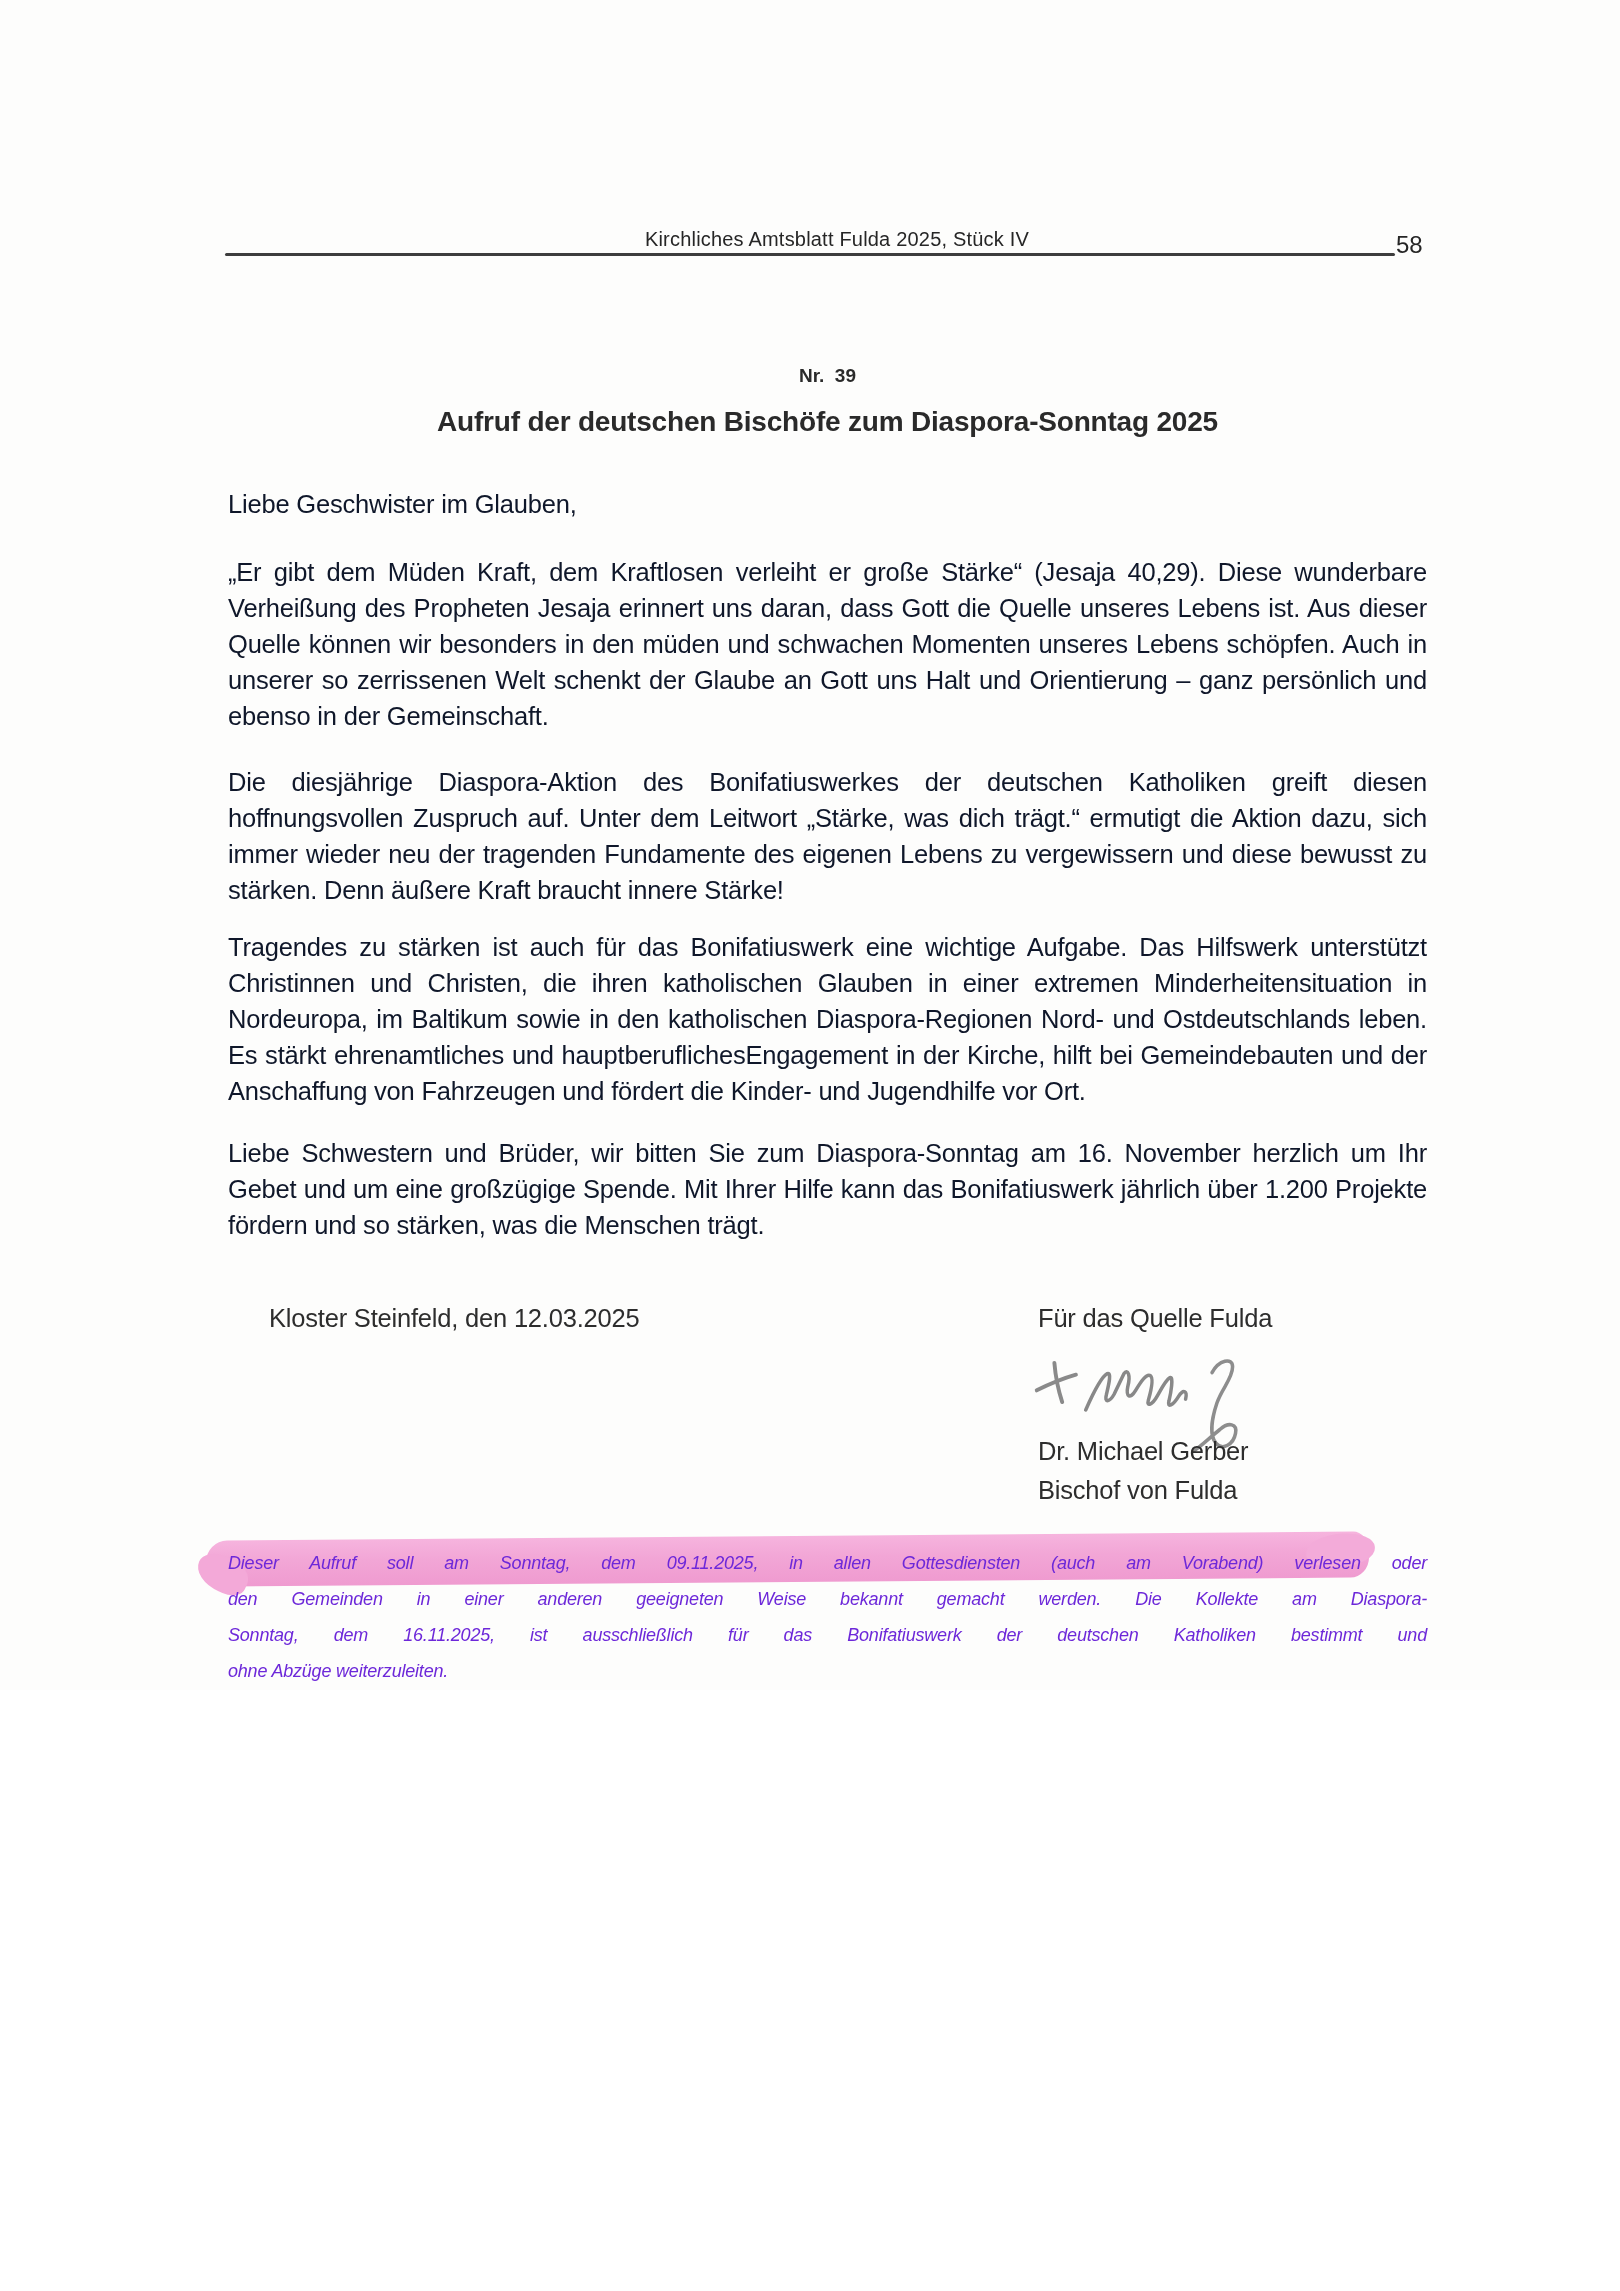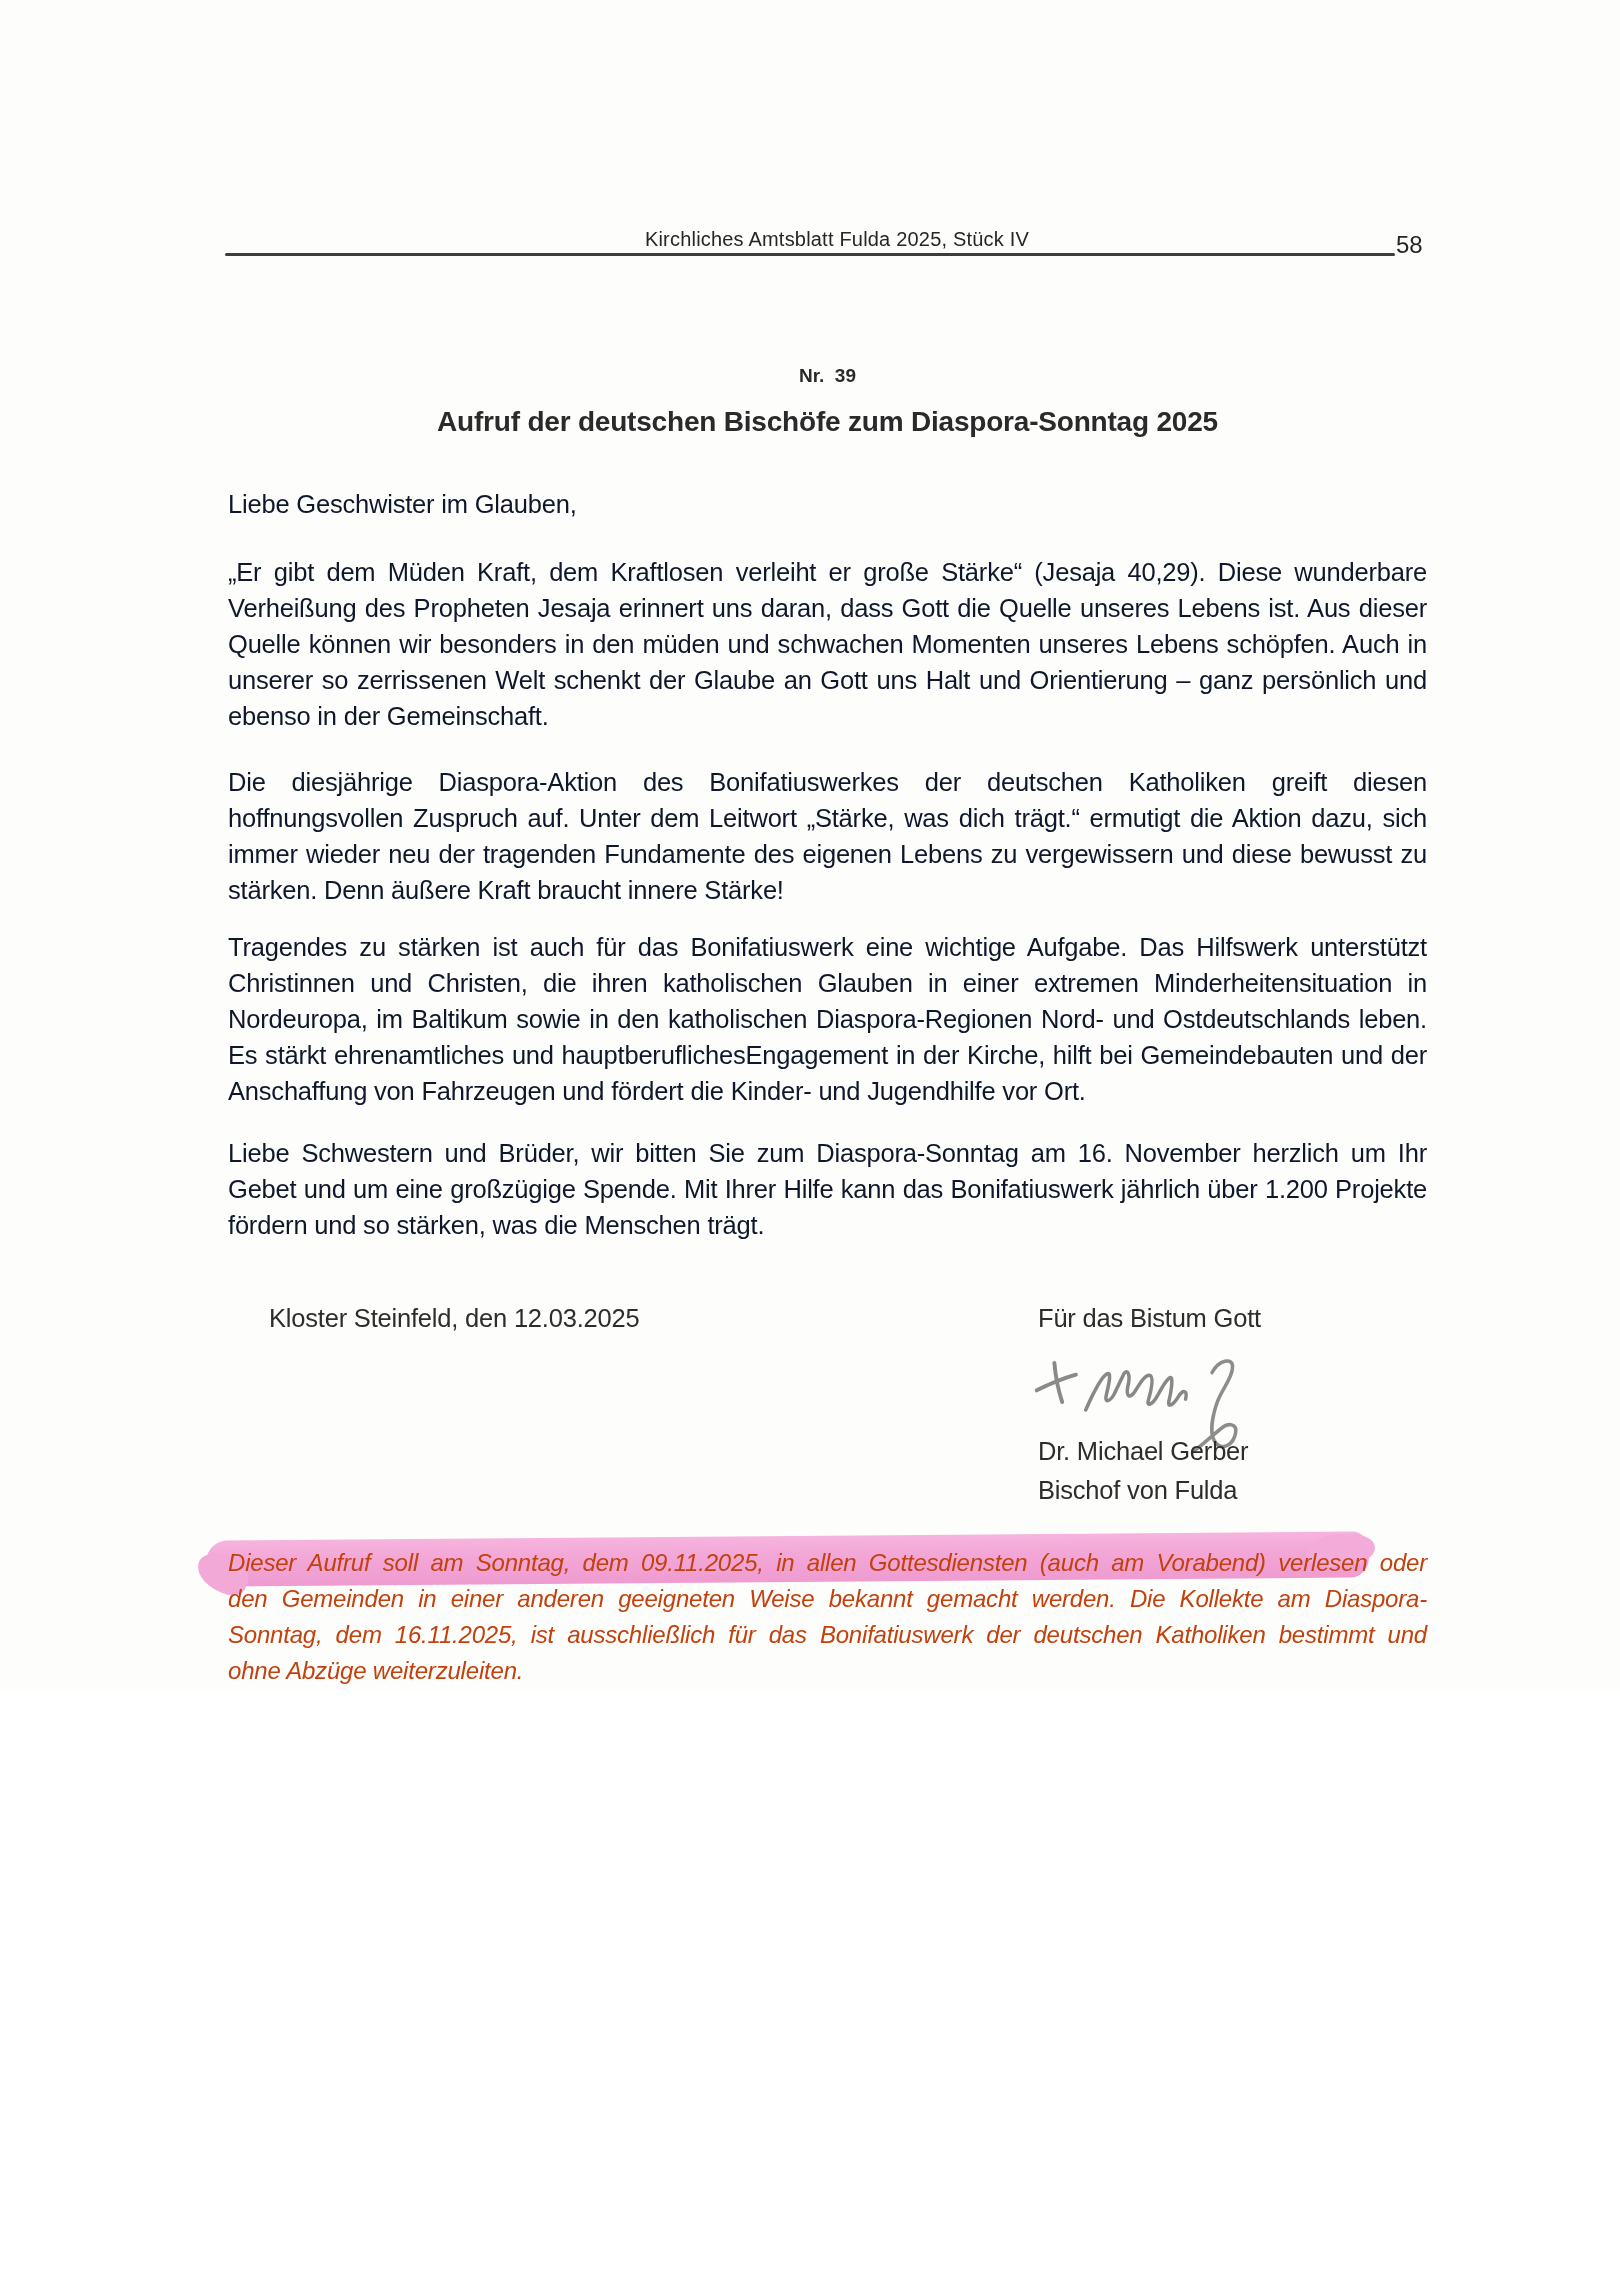--- a/index.html
+++ b/index.html
@@ -49,22 +49,22 @@
   .para-3 { top:929px; }
   .para-4 { top:1135px; }
   .place-date { position:absolute; left:228px;  top:1304px; font-size:25.5px; letter-spacing:-0.2px;margin-left:41px; }
   .for-line   { position:absolute; left:1038px; top:1304px; font-size:25.5px; letter-spacing:-0.2px; }
   .signature-svg { position:absolute; left:1025px; top:1347px; }
   .sig-name { position:absolute; left:1038px; top:1437px; font-size:25.5px; letter-spacing:-0.2px; }
   .sig-role { position:absolute; left:1038px; top:1476px; font-size:25.5px; letter-spacing:-0.2px; }
   
   .notice {
     position:absolute; left:228px; top:1545px; width:1199px;
-    font-style:italic; font-size:24px; line-height:36px;
-    letter-spacing:-0.2px; color:#c2410c;
+    font-style:italic; font-size:18px; line-height:36px;
+    letter-spacing:-0.2px; color:#6d28d9;
   }
   .notice-line { position:relative; z-index:2; text-align:justify; text-align-last:justify; }
   .notice-line.last { text-align:left; text-align-last:left; }
   .hl-blob {
     position:absolute; left:-22.5px; top:-8.8px; width:1163px; height:46px;
     background:linear-gradient(180deg, #f6b4de 0%, #f2a6d6 45%, #ef9bd0 100%);
     border-radius:29px 21.6px 25.5px 33px / 65% 55% 60% 72%;
     transform:rotate(-0.45deg);
     z-index:1;
   }
@@ -97,21 +97,21 @@
   <div class="nr-line">Nr.  39</div>
   <div class="doc-title">Aufruf der deutschen Bischöfe zum Diaspora-Sonntag 2025</div>
 
   <p class="body-text salutation">Liebe Geschwister im Glauben,</p>
   <p class="body-text para-1">„Er gibt dem Müden Kraft, dem Kraftlosen verleiht er große Stärke“ (Jesaja 40,29). Diese wunderbare Verheißung des Propheten Jesaja erinnert uns daran, dass Gott die Quelle unseres Lebens ist. Aus dieser Quelle können wir besonders in den müden und schwachen Momenten unseres Lebens schöpfen. Auch in unserer so zerrissenen Welt schenkt der Glaube an Gott uns Halt und Orientierung – ganz persönlich und ebenso in der Gemeinschaft.</p>
   <p class="body-text para-2">Die diesjährige Diaspora-Aktion des Bonifatiuswerkes der deutschen Katholiken greift diesen hoffnungsvollen Zuspruch auf. Unter dem Leitwort „Stärke, was dich trägt.“ ermutigt die Aktion dazu, sich immer wieder neu der tragenden Fundamente des eigenen Lebens zu vergewissern und diese bewusst zu stärken. Denn äußere Kraft braucht innere Stärke!</p>
   <p class="body-text para-3">Tragendes zu stärken ist auch für das Bonifatiuswerk eine wichtige Aufgabe. Das Hilfswerk unterstützt Christinnen und Christen, die ihren katholischen Glauben in einer extremen Minderheitensituation in Nordeuropa, im Baltikum sowie in den katholischen Diaspora-Regionen Nord- und Ostdeutschlands leben. Es stärkt ehrenamtliches und hauptberuflichesEngagement in der Kirche, hilft bei Gemeindebauten und der Anschaffung von Fahrzeugen und fördert die Kinder- und Jugendhilfe vor Ort.</p>
   <p class="body-text para-4">Liebe Schwestern und Brüder, wir bitten Sie zum Diaspora-Sonntag am 16. November herzlich um Ihr Gebet und um eine großzügige Spende. Mit Ihrer Hilfe kann das Bonifatiuswerk jährlich über 1.200 Projekte fördern und so stärken, was die Menschen trägt.</p>
 
   <div class="place-date">Kloster Steinfeld, den 12.03.2025</div>
-  <div class="for-line">Für das Bistum Gott</div>
+  <div class="for-line">Für das Quelle Fulda</div>
 
   <svg class="signature-svg" width="235" height="118" viewBox="0 0 240 120" fill="none" aria-hidden="true">
 
     <path d="M12 44 C 24 38, 38 32, 52 28" stroke="#8a8a8a" stroke-width="4" stroke-linecap="round"></path>
     <path d="M30 16 C 31 28, 34 44, 38 56" stroke="#8a8a8a" stroke-width="4" stroke-linecap="round"></path>
 
     <path d="M62 64 C 70 46, 78 30, 84 27 C 89 25, 85 40, 83 49 C 81 56, 86 57, 91 48 L 101 27
              C 105 21, 108 29, 105 40 C 103 50, 107 54, 113 44 C 119 34, 124 27, 128 29
              C 132 32, 128 47, 126 54 C 124 61, 130 59, 135 50 C 140 41, 144 33, 148 31
              C 152 29, 149 47, 147 55 C 145 62, 151 60, 157 50 C 162 42, 166 45, 164 53" stroke="#888888" stroke-width="3.6" stroke-linecap="round" stroke-linejoin="round"></path>

